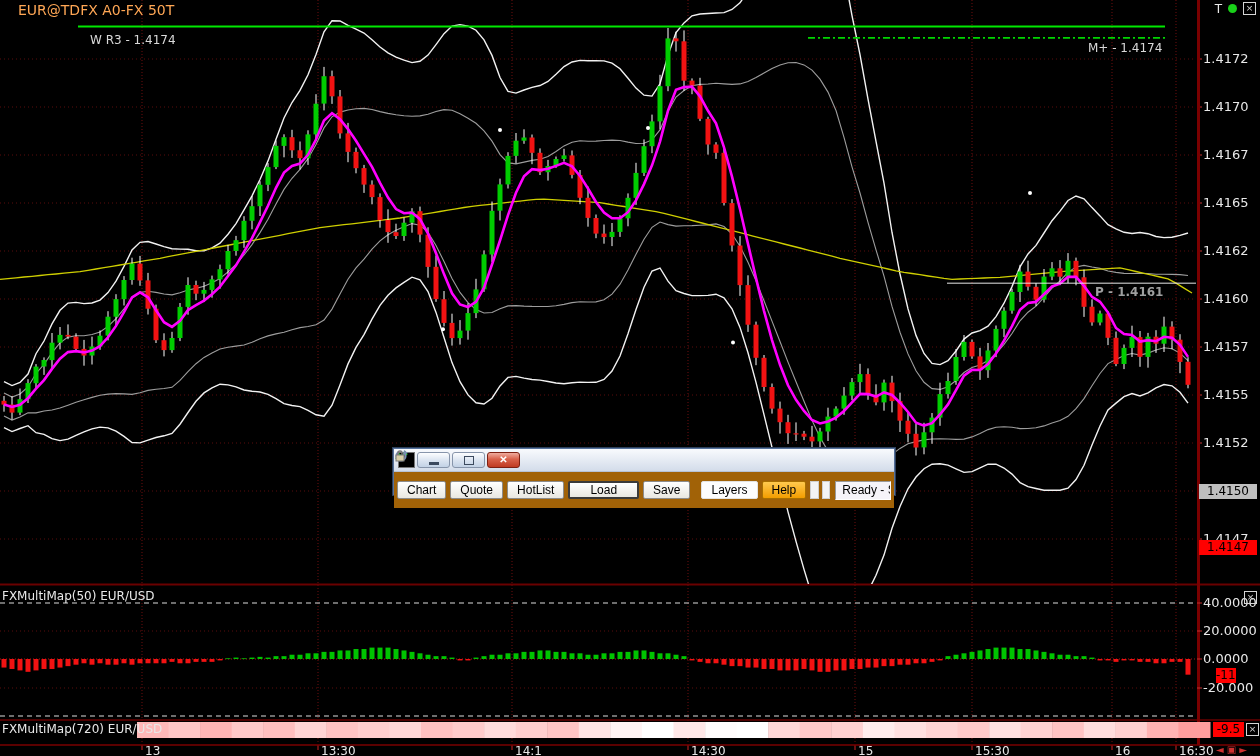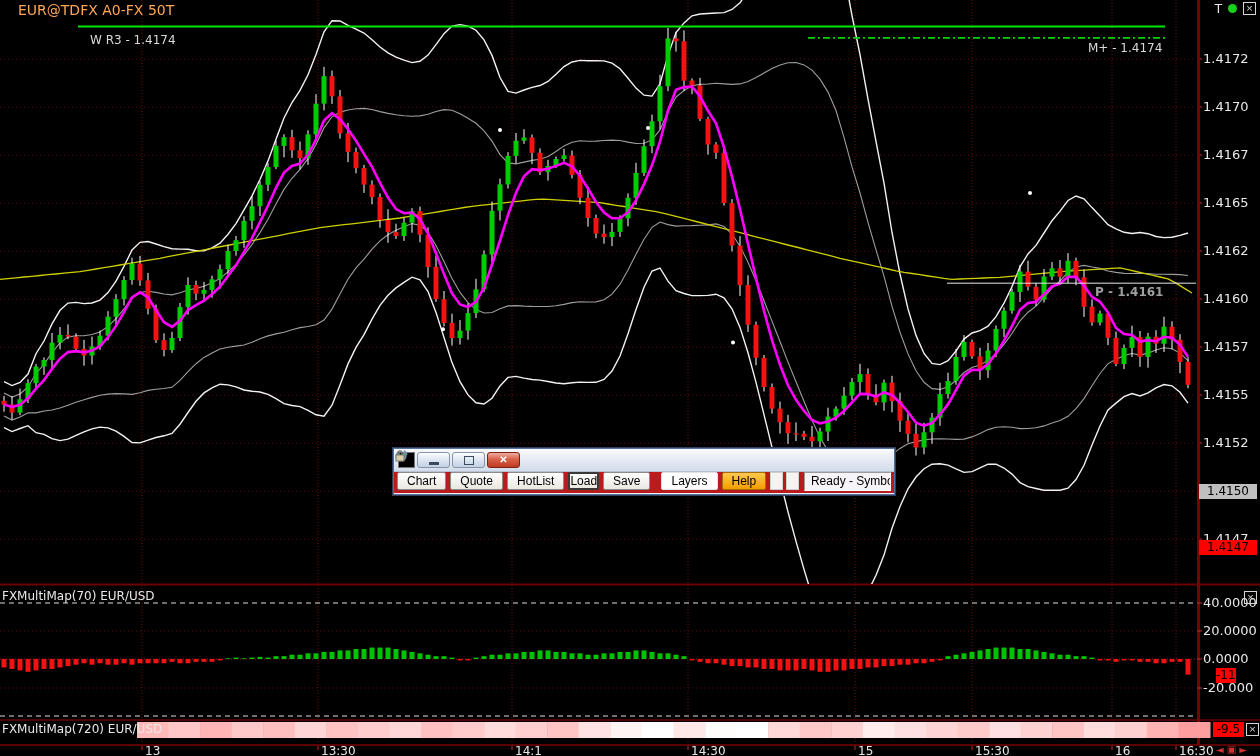--- a/index.html
+++ b/index.html
@@ -28,25 +28,25 @@
             background:linear-gradient(#f8fafd,#d3dcea);border-bottom:1px solid #b7c2d4;}
   .titlebar .ttl{flex:1;font-family:"Liberation Sans",sans-serif;font-size:12px;color:#111;
                  white-space:nowrap;overflow:hidden;margin-left:4px;}
   .winbtn{width:33px;height:16px;margin-left:2px;border:1px solid #8795ab;border-radius:3px;
           background:linear-gradient(#fdfeff,#dce5f1 50%,#c3d2e6);display:flex;
           align-items:center;justify-content:center;padding:0;}
   .winbtn.close{background:linear-gradient(#efac9e,#d8614a 45%,#bf3a22);border-color:#7e2012;
                 color:#fff;font-size:10px;font-weight:bold;line-height:10px;}
   .glyph-min{width:10px;height:3px;background:#3c4a5e;margin-top:6px;}
   .glyph-restore{width:8px;height:7px;border:1px solid #3c4a5e;}
-  .toolbar{display:flex;align-items:flex-start;height:21px;padding:0 3px;background:#b91c1c;}
+  .toolbar{display:flex;align-items:center;height:36px;padding:0 3px;background:#a16207;}
   .tbtn{font-family:"Liberation Sans",sans-serif;font-size:12px;color:#000;
         background:linear-gradient(#ffffff,#e9e7e0);border:1px solid #8c8c8c;
         border-radius:2px;padding:1px 9px;margin-right:4px;height:18px;line-height:14px;}
-  .tbtn.pressed{border:2px solid #3a3a3a;padding:0 0;}
+  .tbtn.pressed{border:2px solid #3a3a3a;padding:0 20px;}
   .tbtn.flat{border:1px solid #e2e2e2;background:#fdfdfd;margin-left:7px;}
   .tbtn.help{background:linear-gradient(#ffc94e,#f39d00);border-color:#a86f00;}
   .iconbtn{width:24px;height:18px;border:1px solid #cfcfcf;background:#f4f4f4;margin-right:3px;
            display:flex;align-items:center;justify-content:center;padding:0;}
   .statusbox{margin-left:2px;width:160px;height:17px;background:#f6f4f9;
              border:1px solid #9a9a9a;border-right-color:#fff;border-bottom-color:#fff;
              font-family:"Liberation Sans",sans-serif;font-size:12px;color:#000;
              line-height:17px;padding-left:6px;white-space:nowrap;overflow:hidden;}
   .appicon{width:15px;height:14px;background:#000;border:1px solid #777;flex:none;}
 </style>
@@ -651,21 +651,21 @@
     <span class="close-box">×</span>
   </div>
 
   <div class="abs overlay-label" style="left:90px;top:33px;">W R3 - 1.4174</div>
   <div class="abs overlay-label" style="left:1088px;top:41px;">M+ - 1.4174</div>
   <div class="abs overlay-label pivot-label" style="left:1095px;top:285px;">P - 1.4161</div>
 
   <div class="abs badge gray" style="left:1199px;top:484px;width:58px;">1.4150</div>
   <div class="abs badge red" style="left:1199px;top:540px;width:58px;">1.4147</div>
 
-  <div class="abs panel-label" style="left:2px;top:589px;">FXMultiMap(70) EUR/USD</div>
+  <div class="abs panel-label" style="left:2px;top:589px;">FXMultiMap(50) EUR/USD</div>
   <div class="abs close-box" style="left:1244px;top:591px;">×</div>
   <div class="abs badge red" style="left:1216px;top:668px;width:20px;">-11.1</div>
 
   <div class="abs panel-label" style="left:2px;top:722px;">FXMultiMap(720) EUR/USD</div>
   <div class="abs badge red" style="left:1213px;top:722px;width:31px;">-9.5</div>
   <div class="abs close-box" style="left:1246px;top:723px;">×</div>
 
   <div class="abs date-label" style="left:100px;top:734px;margin-top:47px;">10/28</div>
   <div class="abs nav-arrows" style="left:1216px;top:744px;">◄▣►</div>
 

